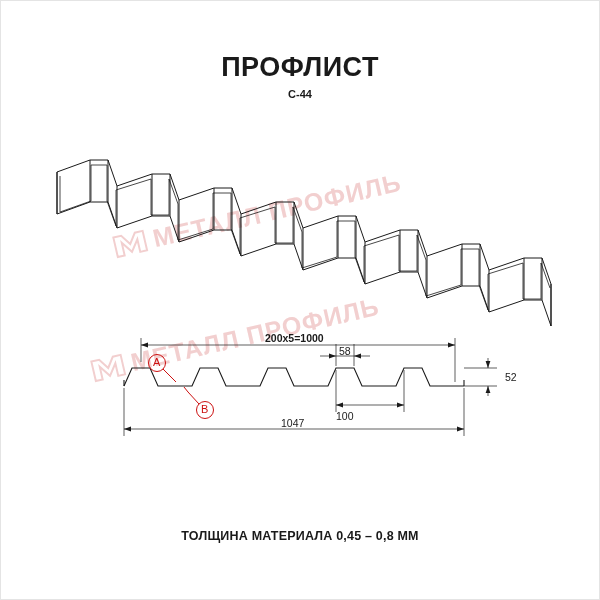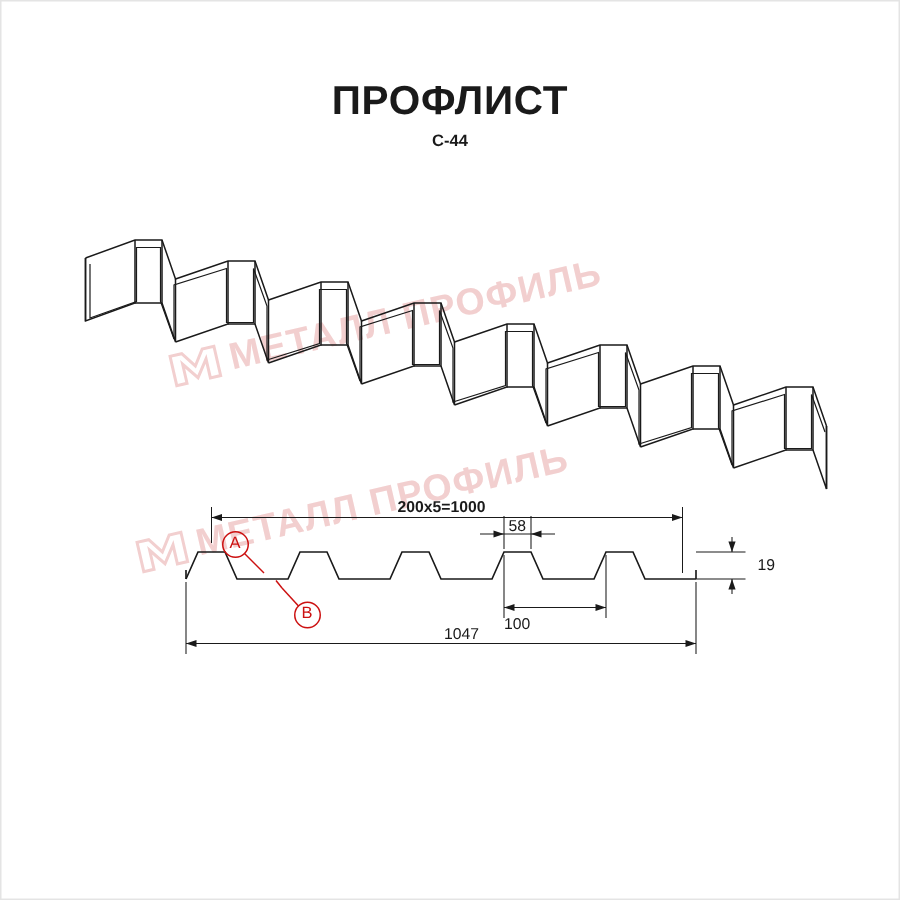--- a/index.html
+++ b/index.html
@@ -208,21 +208,22 @@
       <circle cx="157" cy="363" r="8.5"></circle>
       <path d="M163,369 L176,382"></path>
       <circle cx="205" cy="410" r="8.5"></circle>
       <path d="M199,404 L188,392"></path>
       <path d="M188,392 L184,387"></path>
     </g>
   </svg>
 
   <div class="dimtext" style="left:265px; top:332px;font-weight:bold;">200х5=1000</div>
   <div class="dimtext" style="left:339px; top:345px;">58</div>
-  <div class="dimtext" style="left:296px; top:417px;text-align:center;">1047</div>
+  <div class="dimtext" style="left:281px; top:417px;text-align:center;">1047</div>
   <div class="dimtext" style="left:336px; top:410px;">100</div>
-  <div class="dimtext" style="left:505px; top:371px;">19</div>
+  <div class="dimtext" style="left:505px; top:371px;">52</div>
 
   <div class="calloutletter" style="left:153px; top:356px;">A</div>
   <div class="calloutletter" style="left:201px; top:403px;">B</div>
 
+  <div id="footer">ТОЛЩИНА МАТЕРИАЛА 0,45 – 0,8 ММ</div>
 
 </div>
 
 </body></html>

